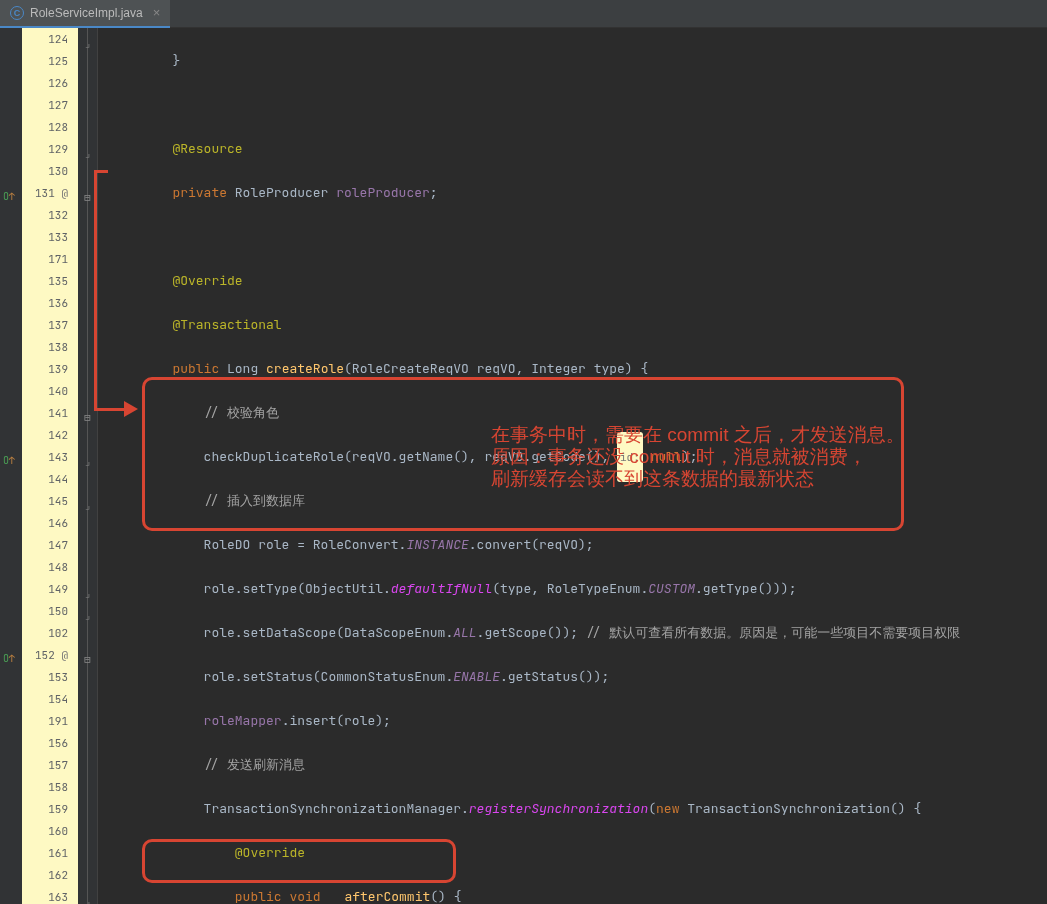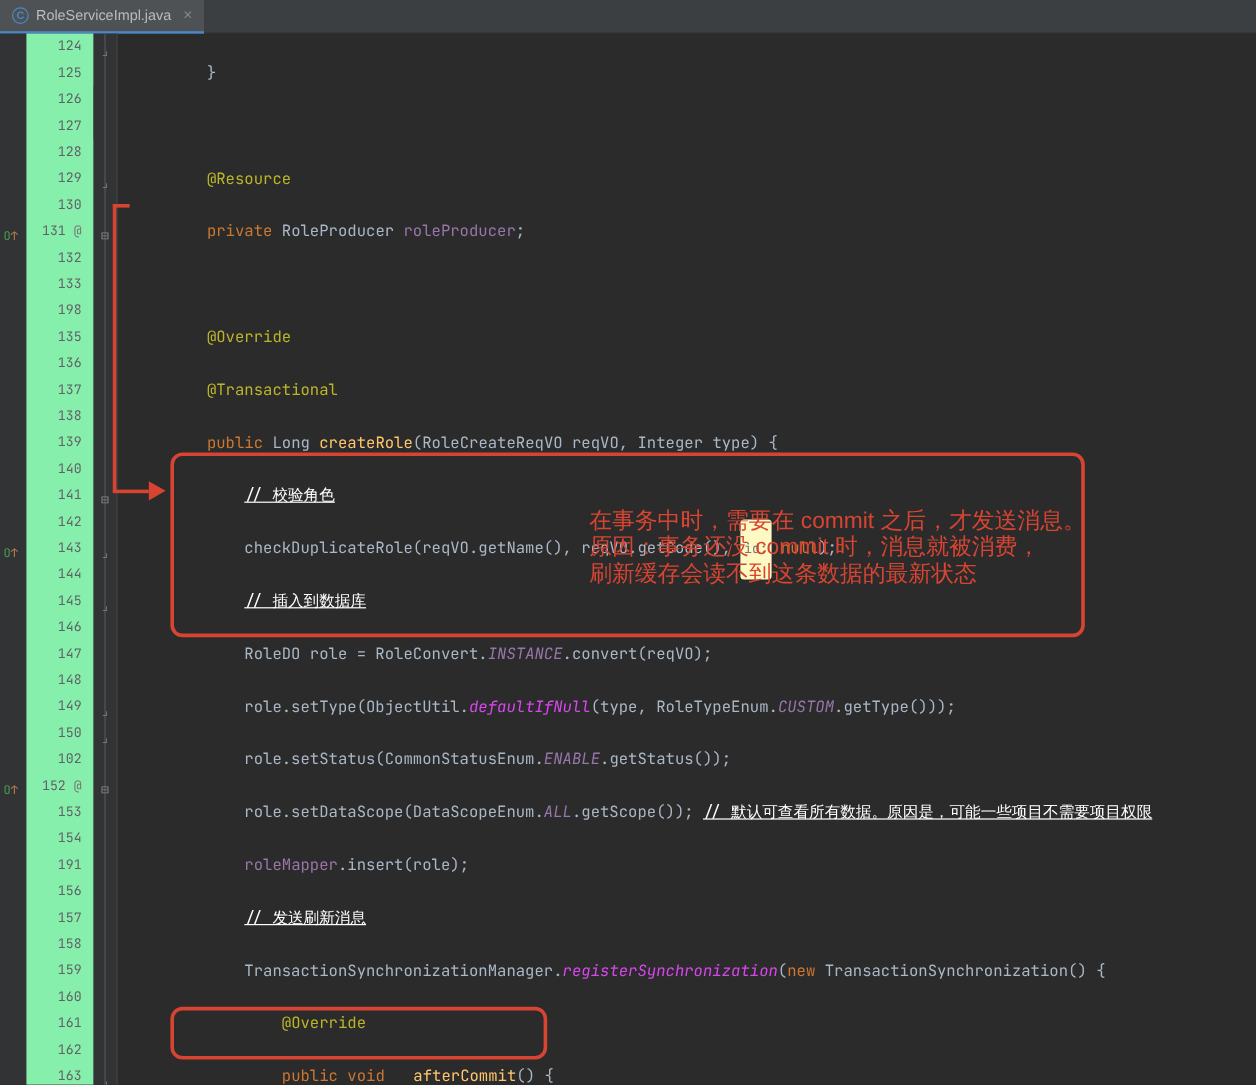--- a/index.html
+++ b/index.html
@@ -45,21 +45,21 @@
   }
   .tab-close { color:#888; font-size:13px; margin-left:4px; }
   .editor {
     display: flex;
     height: calc(100% - 28px);
     background: #2b2b2b;
     line-height: 22px;
   }
   .gutter {
     width: 56px;
-    background: #86efac;
+    background: #fef9c3;
     text-align: right;
     color: #606366;
     font-size: 11px;
     padding-right: 10px;
     padding-top: 0;
     user-select:none;
     position:relative;
   }
   .gutter-line { height: 22px; position:relative; }
   .gutter-mark {
@@ -89,21 +89,21 @@
   }
   .code {
     flex: 1;
     padding-left: 12px;
     position:relative;
     white-space: pre;
   }
   .line { height: 22px; }
   .kw { color:#cc7832; }
   .ann { color:#bbb529; }
-  .comment { color:#ffffff;text-decoration:underline; }
+  .comment { color:#a3a3a3; }
   .field { color:#9876aa; }
   .static-f { color:#9876aa; font-style:italic; }
   .type { color:#a9b7c6; }
   .param-hint { color:#787878; background:#fef9c3; padding:18px 3px; border-radius:3px; font-size:11px;}
   .method-it { font-style: italic; color:#d946ef;}
   .red-box {
     position:absolute;
     border:3px solid #d74532;
     border-radius:10px;
     pointer-events:none;
@@ -150,21 +150,21 @@
     <div class="gutter-line">124</div>
     <div class="gutter-line">125</div>
     <div class="gutter-line">126</div>
     <div class="gutter-line">127</div>
     <div class="gutter-line">128</div>
     <div class="gutter-line">129</div>
     <div class="gutter-line">130</div>
     <div class="gutter-line">131 <span style="color:#787878;">@</span></div>
     <div class="gutter-line">132</div>
     <div class="gutter-line">133</div>
-    <div class="gutter-line">198</div>
+    <div class="gutter-line">171</div>
     <div class="gutter-line">135</div>
     <div class="gutter-line">136</div>
     <div class="gutter-line">137</div>
     <div class="gutter-line">138</div>
     <div class="gutter-line">139</div>
     <div class="gutter-line">140</div>
     <div class="gutter-line">141</div>
     <div class="gutter-line">142</div>
     <div class="gutter-line">143</div>
     <div class="gutter-line">144</div>
@@ -208,22 +208,22 @@
 <div class="line">        <span class="kw">private</span><span class="type"> RoleProducer </span><span class="field">roleProducer</span><span>;</span></div>
 <div class="line"></div>
 <div class="line">        <span class="ann">@Override</span></div>
 <div class="line">        <span class="ann">@Transactional</span></div>
 <div class="line">        <span class="kw">public</span><span> Long </span><span style="color:#ffc66d;">createRole</span><span>(RoleCreateReqVO reqVO, Integer type) {</span></div>
 <div class="line">            <span class="comment">// 校验角色</span></div>
 <div class="line"><span>            checkDuplicateRole(reqVO.getName(), reqVO.getCode(), </span><span class="param-hint">id:</span> <span class="kw">null</span><span>);</span></div>
 <div class="line">            <span class="comment">// 插入到数据库</span></div>
 <div class="line"><span>            RoleDO role = RoleConvert.</span><span class="static-f">INSTANCE</span><span>.convert(reqVO);</span></div>
 <div class="line"><span>            role.setType(ObjectUtil.</span><span class="method-it">defaultIfNull</span><span>(type, RoleTypeEnum.</span><span class="static-f">CUSTOM</span><span>.getType()));</span></div>
+<div class="line"><span>            role.setDataScope(DataScopeEnum.</span><span class="static-f">ALL</span><span>.getScope()); </span><span class="comment">// 默认可查看所有数据。原因是，可能一些项目不需要项目权限</span></div>
 <div class="line"><span>            role.setStatus(CommonStatusEnum.</span><span class="static-f">ENABLE</span><span>.getStatus());</span></div>
-<div class="line"><span>            role.setDataScope(DataScopeEnum.</span><span class="static-f">ALL</span><span>.getScope()); </span><span class="comment">// 默认可查看所有数据。原因是，可能一些项目不需要项目权限</span></div>
 <div class="line">            <span class="field">roleMapper</span><span>.insert(role);</span></div>
 <div class="line">            <span class="comment">// 发送刷新消息</span></div>
 <div class="line"><span>            TransactionSynchronizationManager.</span><span class="method-it">registerSynchronization</span><span>(</span><span class="kw">new</span><span> TransactionSynchronization() {</span></div>
 <div class="line">                <span class="ann">@Override</span></div>
 <div class="line">                <span class="kw">public</span><span class="kw"> void </span><span style="color:#ffc66d;margin-left:16px;">afterCommit</span><span>() {</span></div>
 
 
 
 
 

